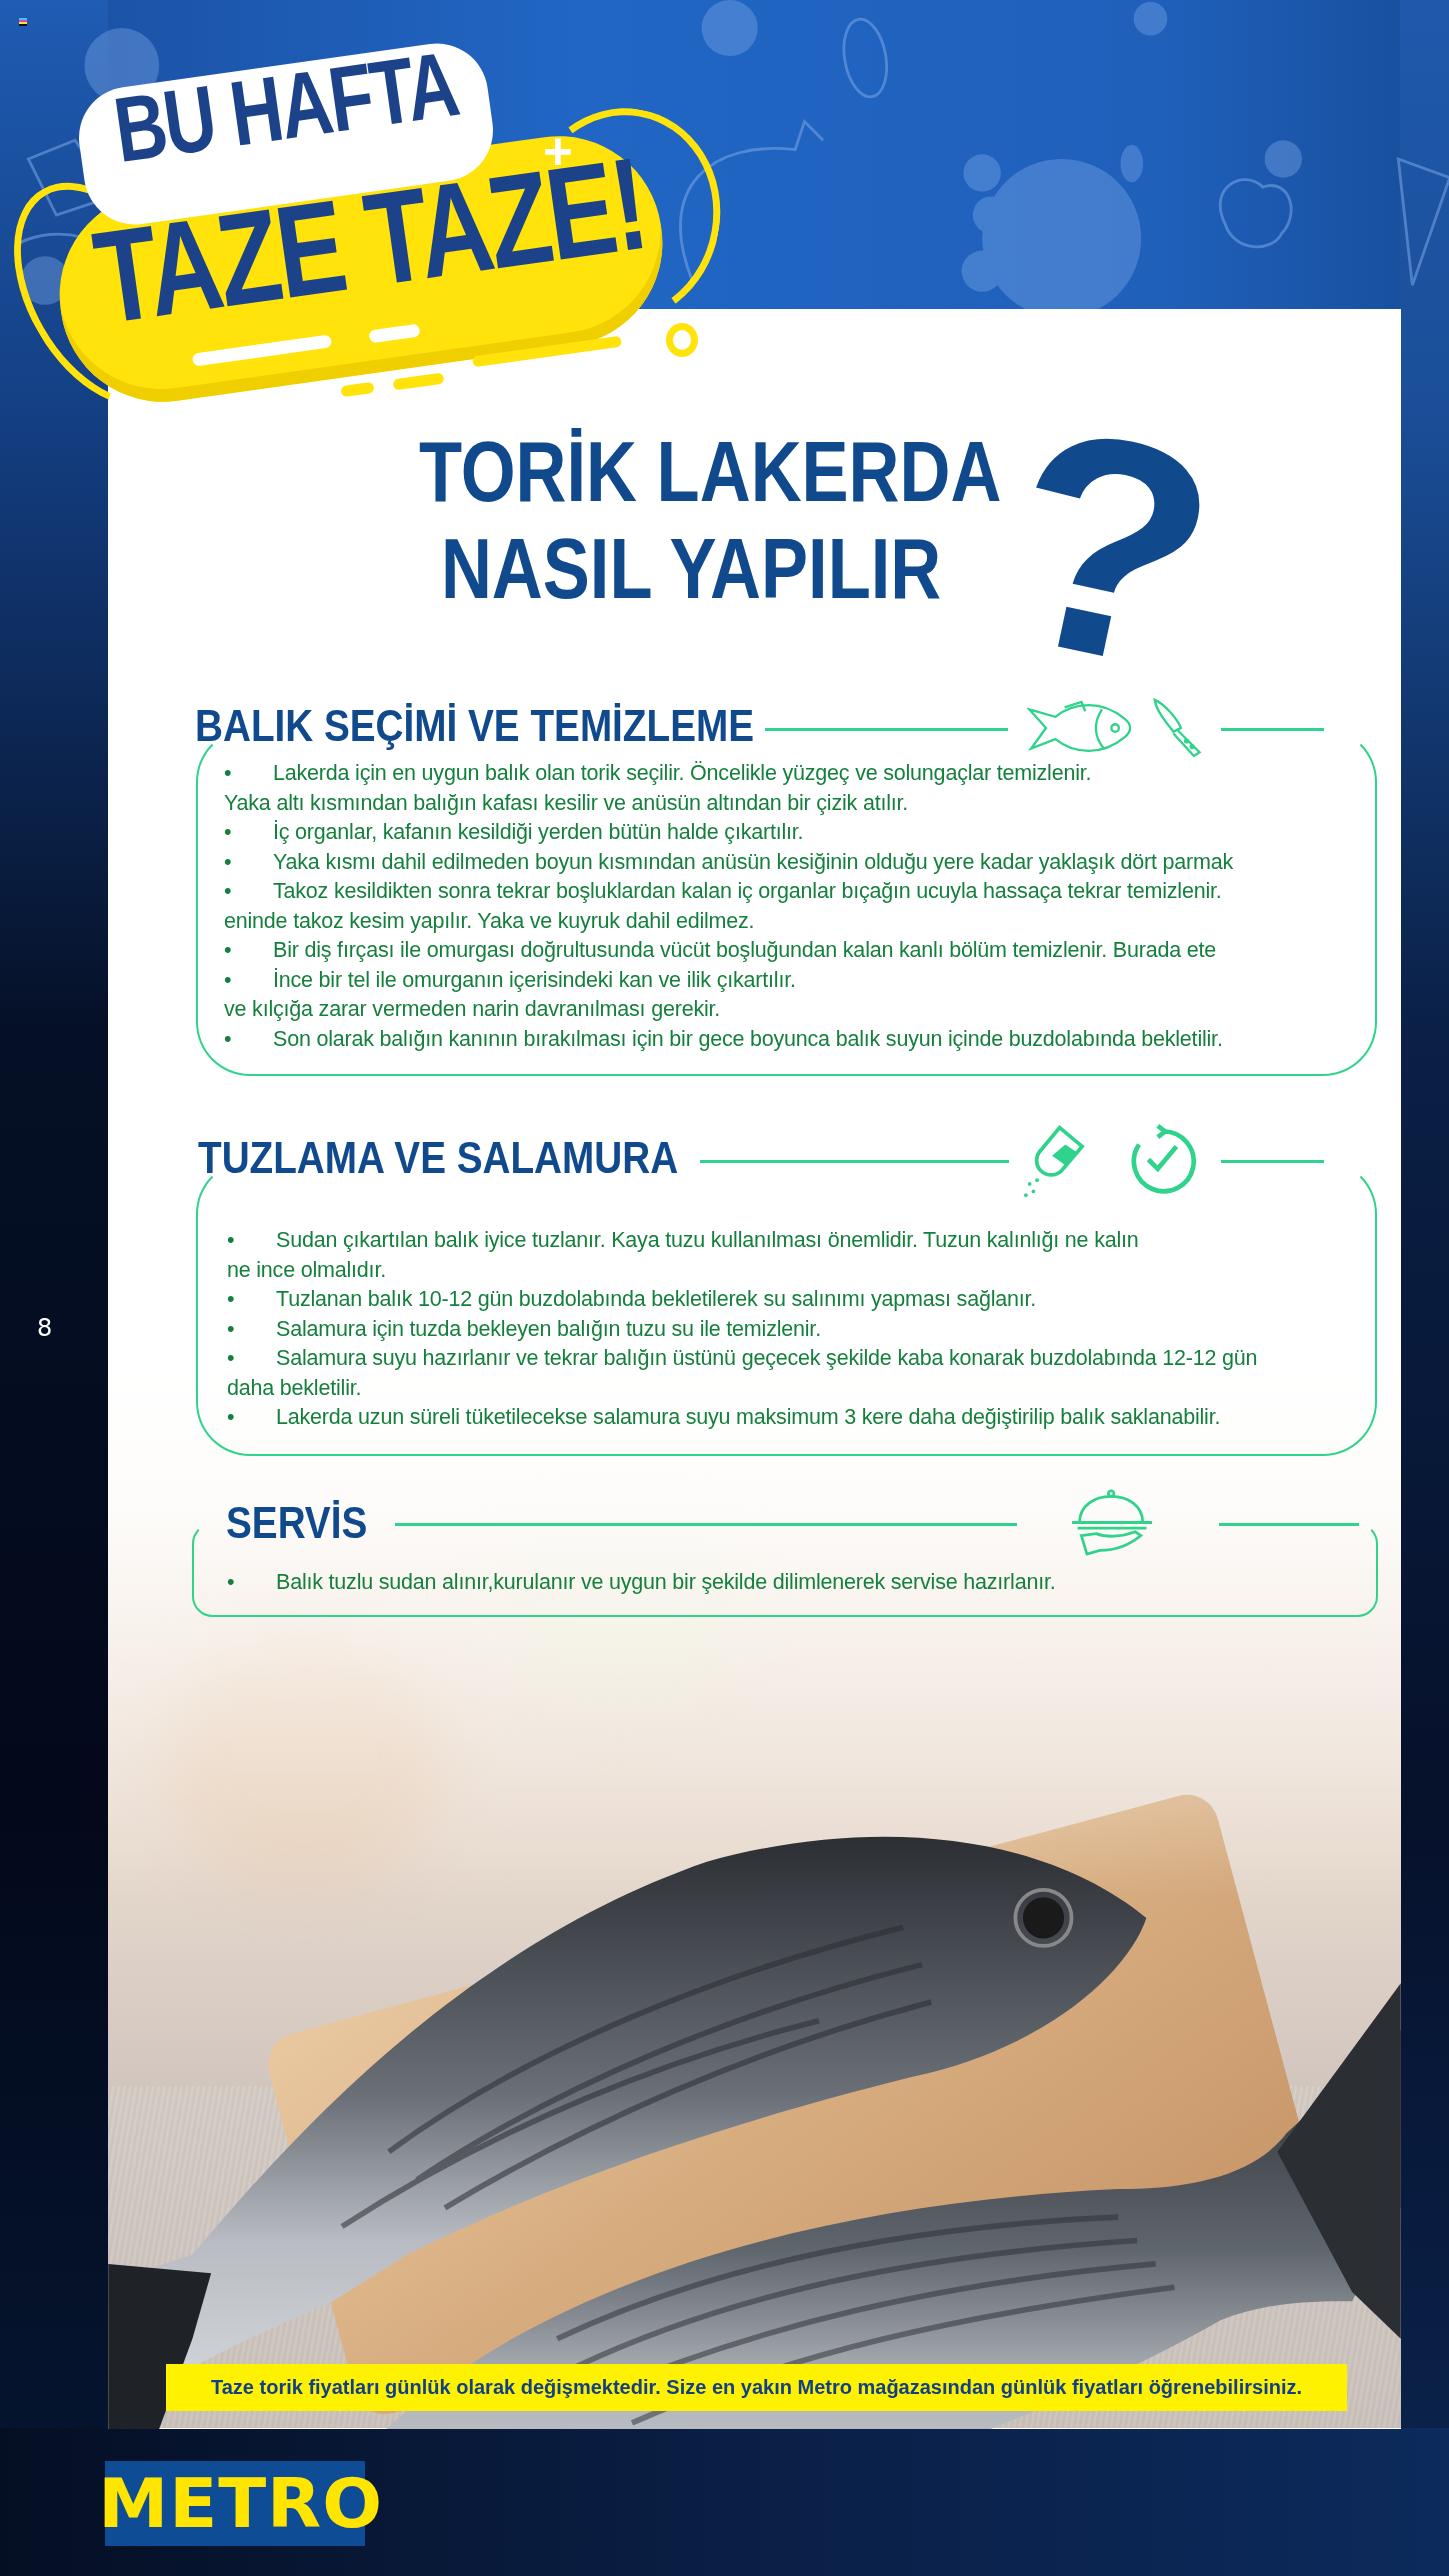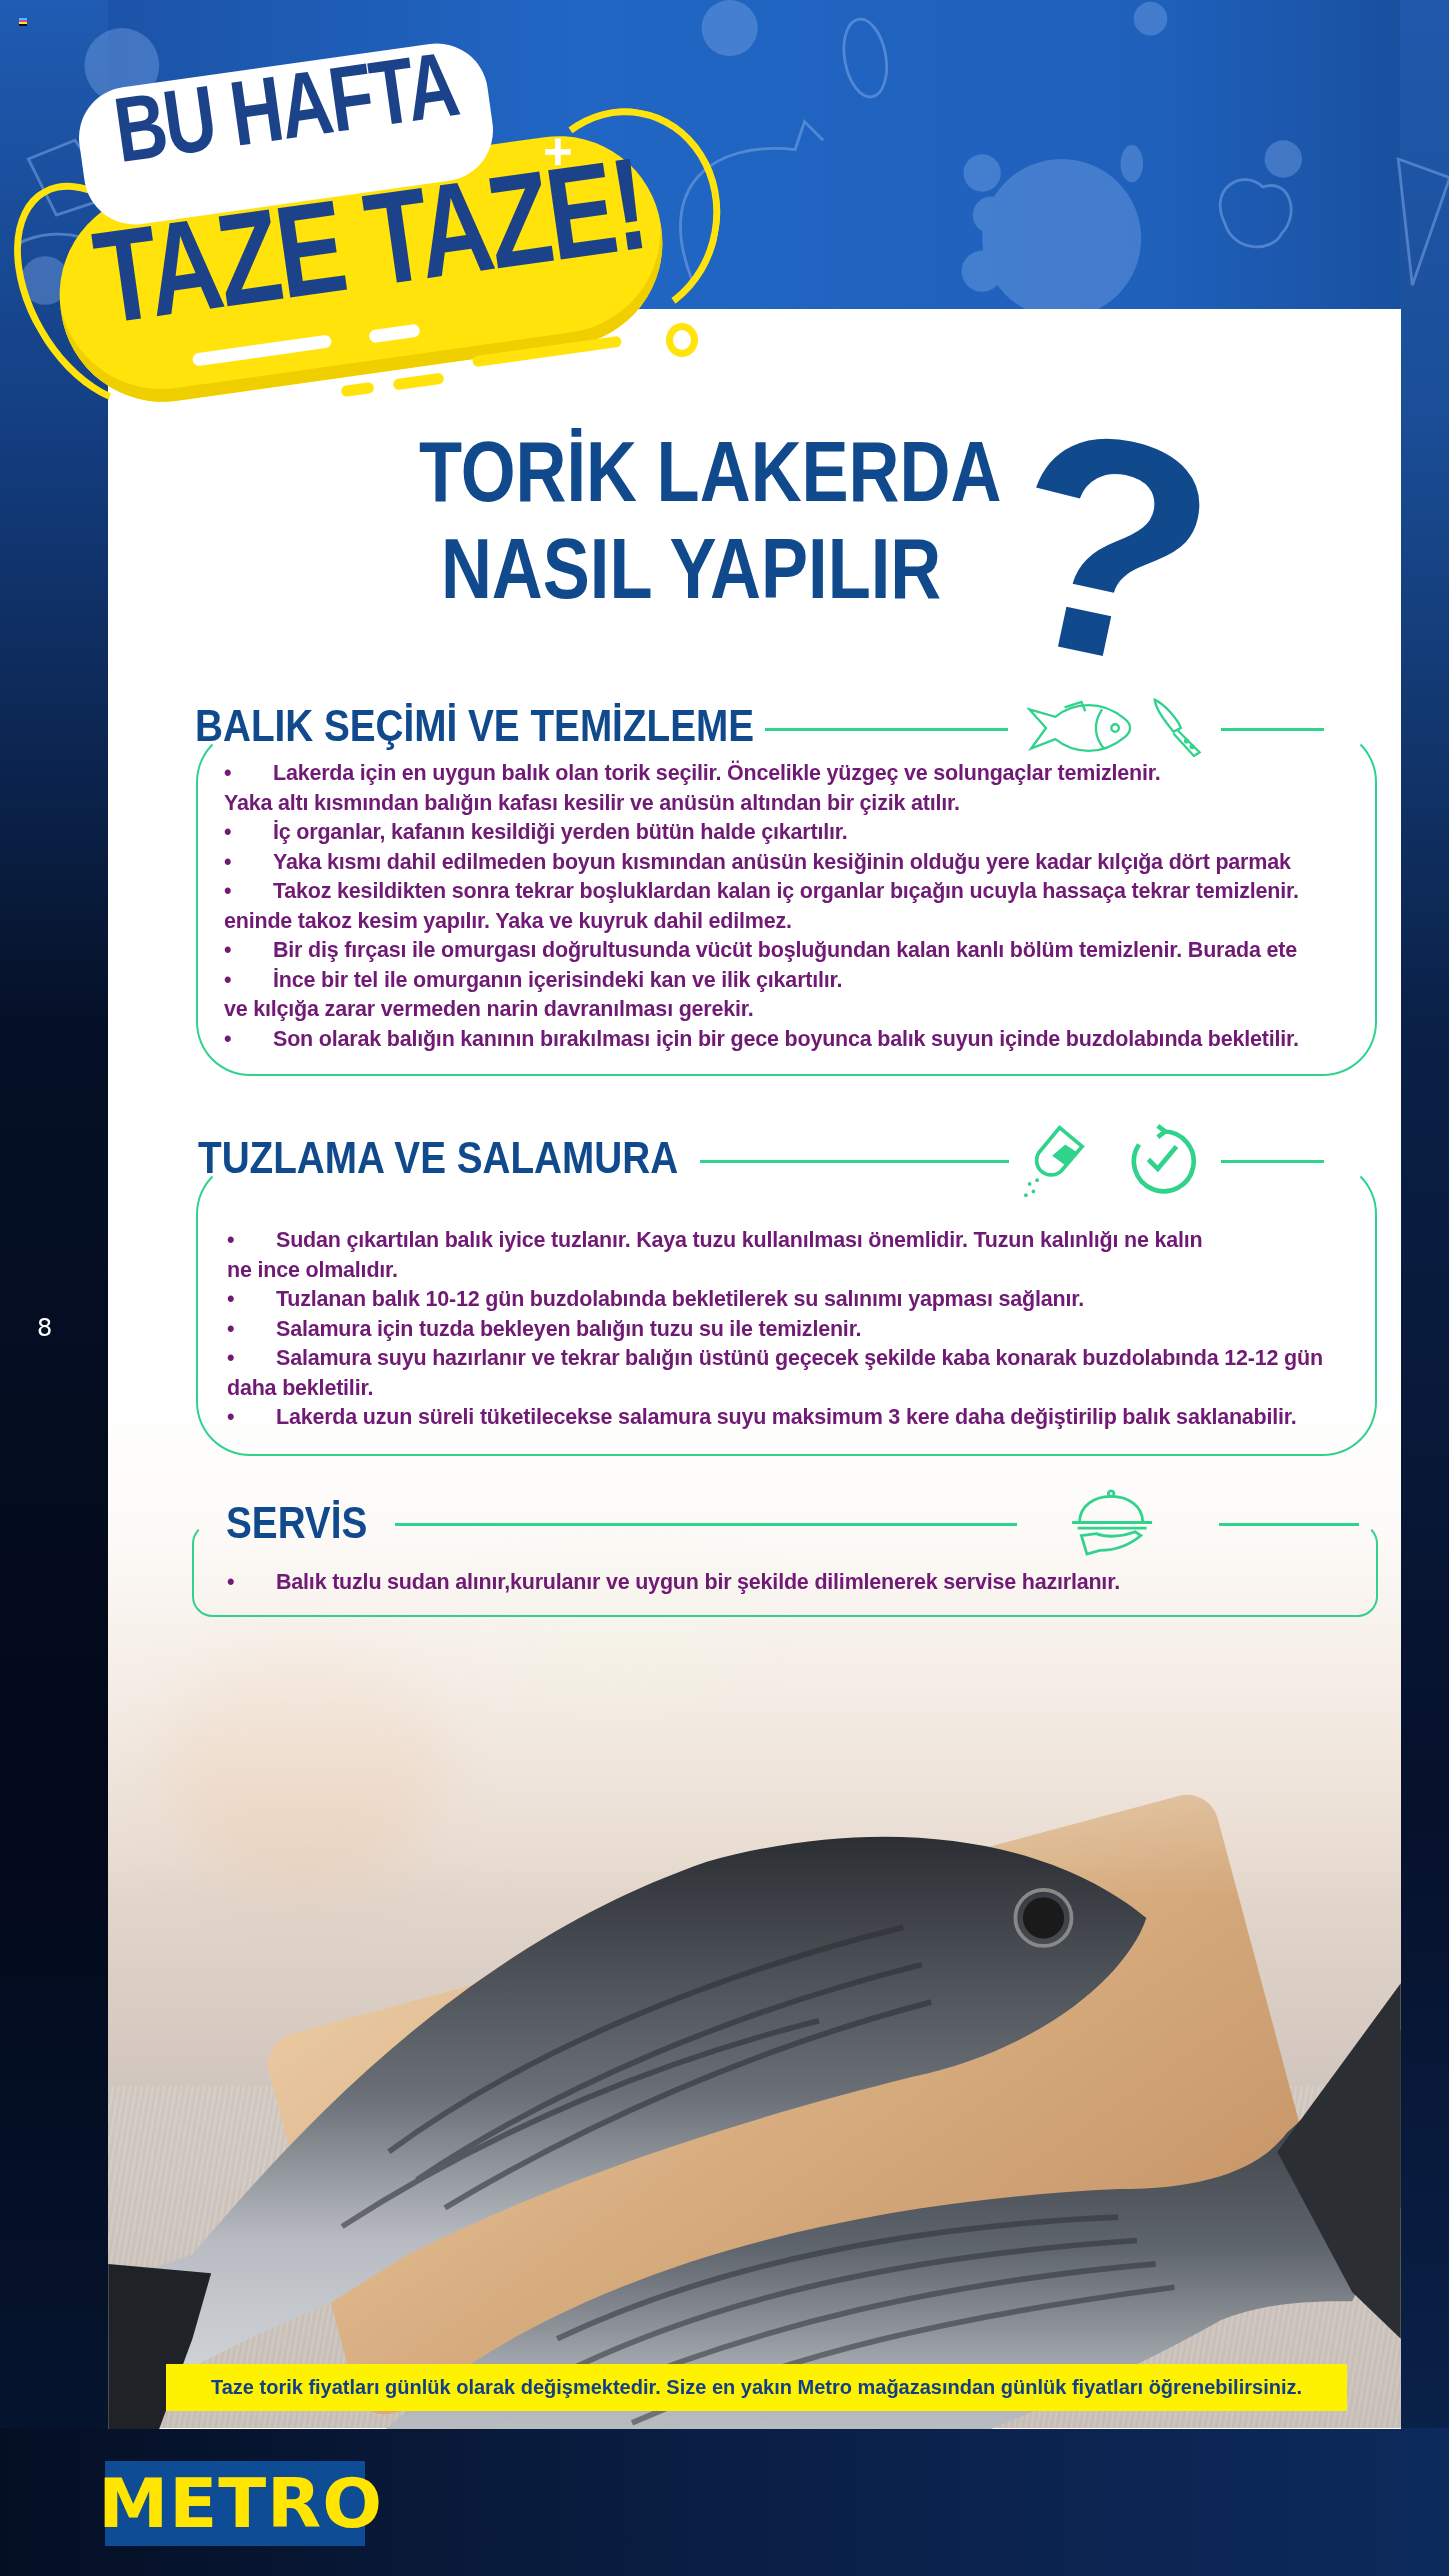--- a/index.html
+++ b/index.html
@@ -99,22 +99,22 @@
   .section-heading {
     position:absolute; color:#104a8d; font-weight:bold; white-space:nowrap;
     font-size:45px;
   }
   .section-heading span { display:inline-block; transform:scaleX(0.86); transform-origin:left center; }
   .box {
     position:absolute; border:2.8px solid #2fd38b; border-radius:54px;
   }
   .hline { position:absolute; height:2.8px; background:#2fd38b; }
   .body-text {
-    position:absolute; color:#701a75; font-size:21.5px; line-height:29.5px;
-    font-family:"Liberation Sans", sans-serif; font-weight:bold;
+    position:absolute; color:#15803d; font-size:21.5px; line-height:29.5px;
+    font-family:"Liberation Sans", sans-serif; font-weight:normal;
   }
   .body-text p { margin:0; }
   .body-text .bullet { display:inline-block; width:49px; }
   .body-text span.t { letter-spacing:-0.2px; }
   .icon { position:absolute; }
 
   
   .notice {
     position:absolute; left:166px; top:2364px; width:1181px; height:47px;
     background:#fff200; color:#114088; font-weight:bold; font-size:20px;
@@ -263,21 +263,21 @@
     <path d="M4 4 C14 8 28 24 32 34 L24 38 C16 28 6 16 4 4Z"></path>
     <path d="M28 36 L52 60 L46 64 L24 40"></path>
     <circle cx="38" cy="48" r="1.5"></circle>
       <circle cx="44" cy="54" r="1.5"></circle>
   </g>
 </svg>
 <div class="body-text" style="left:224px;top:759px;width:1141px;">
   <p><span class="bullet">•</span><span class="t">Lakerda için en uygun balık olan torik seçilir. Öncelikle yüzgeç ve solungaçlar temizlenir.</span></p>
   <p><span class="t">Yaka altı kısmından balığın kafası kesilir ve anüsün altından bir çizik atılır.</span></p>
   <p><span class="bullet">•</span><span class="t">İç organlar, kafanın kesildiği yerden bütün halde çıkartılır.</span></p>
-  <p><span class="bullet">•</span><span class="t">Yaka kısmı dahil edilmeden boyun kısmından anüsün kesiğinin olduğu yere kadar kılçığa dört parmak</span></p>
+  <p><span class="bullet">•</span><span class="t">Yaka kısmı dahil edilmeden boyun kısmından anüsün kesiğinin olduğu yere kadar yaklaşık dört parmak</span></p>
   <p><span class="bullet">•</span><span class="t">Takoz kesildikten sonra tekrar boşluklardan kalan iç organlar bıçağın ucuyla hassaça tekrar temizlenir.</span></p>
   <p><span class="t">eninde takoz kesim yapılır. Yaka ve kuyruk dahil edilmez.</span></p>
   <p><span class="bullet">•</span><span class="t">Bir diş fırçası ile omurgası doğrultusunda vücüt boşluğundan kalan kanlı bölüm temizlenir. Burada ete</span></p>
   <p><span class="bullet">•</span><span class="t">İnce bir tel ile omurganın içerisindeki kan ve ilik çıkartılır.</span></p>
   <p><span class="t">ve kılçığa zarar vermeden narin davranılması gerekir.</span></p>
   <p><span class="bullet">•</span><span class="t">Son olarak balığın kanının bırakılması için bir gece boyunca balık suyun içinde buzdolabında bekletilir.</span></p>
 </div>
 
 <div class="section-heading" style="left:198px;top:1132px;">
   <span>TUZLAMA VE SALAMURA</span>

